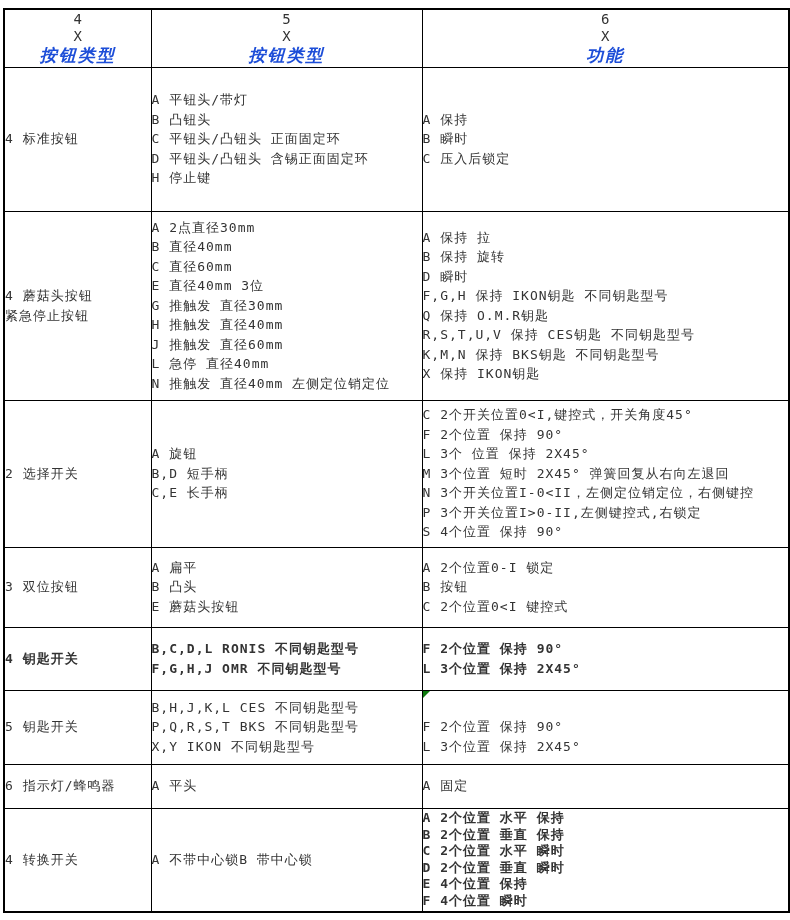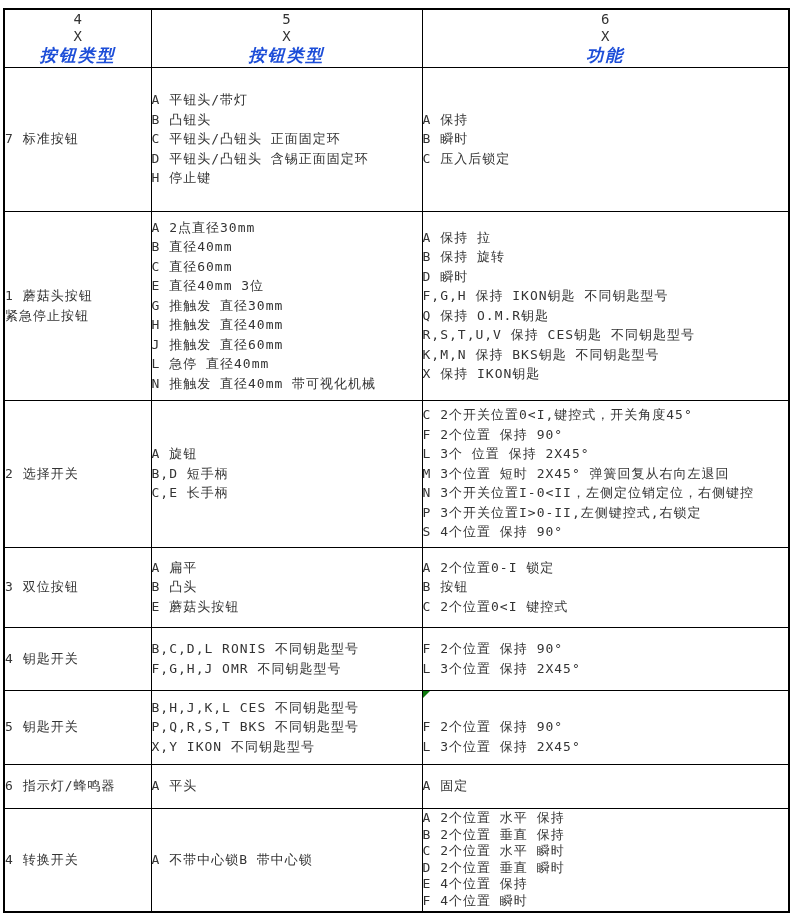--- a/index.html
+++ b/index.html
@@ -47,29 +47,29 @@
     vertical-align: middle;
     text-align: left;
     font-size: 13px;
     line-height: 19.5px;
     letter-spacing: 1px;
     white-space: pre-line;
     padding-left: 5px;
     position: relative;
     margin-top: 20px;
   }
-  td.cell.tight { line-height: 16.5px; }
+  td.cell.tight { line-height: 16.5px; font-weight: bold; }
 
   
   tr.rh  { height: 58px;  }
   tr.r0  { height: 144px; }
   tr.r1  { height: 189px; }
   tr.r2  { height: 147px; }
   tr.r3  { height: 80px;  }
-  tr.r4  { height: 63px;  }
+  tr.r4  { height: 63px; font-weight: bold;  }
   tr.r5  { height: 74px;  }
   tr.r6  { height: 44px; padding-left: 8px;  }
   tr.r7  { height: 104px; }
 
   .corner-flag {
     position: absolute;
     top: 0;
     left: 0;
     width: 0;
     height: 0;
@@ -100,43 +100,43 @@
       <div class="h-label">按钮类型</div>
     </th>
     <th class="hcell">
       <div class="h-num">6</div>
       <div class="h-axis">X</div>
       <div class="h-label">功能</div>
     </th>
   </tr>
 
   <tr class="r0">
-    <td class="cell">7 标准按钮</td>
+    <td class="cell">4 标准按钮</td>
     <td class="cell">A 平钮头/带灯
 B 凸钮头
 C 平钮头/凸钮头 正面固定环
 D 平钮头/凸钮头 含锡正面固定环
 H 停止键</td>
     <td class="cell">A 保持
 B 瞬时
 C 压入后锁定</td>
   </tr>
 
   <tr class="r1">
-    <td class="cell">1 蘑菇头按钮
+    <td class="cell">4 蘑菇头按钮
 紧急停止按钮</td>
     <td class="cell">A 2点直径30mm
 B 直径40mm
 C 直径60mm
 E 直径40mm 3位
 G 推触发 直径30mm
 H 推触发 直径40mm
 J 推触发 直径60mm
 L 急停 直径40mm
-N 推触发 直径40mm 带可视化机械</td>
+N 推触发 直径40mm 左侧定位销定位</td>
     <td class="cell">A 保持 拉
 B 保持 旋转
 D 瞬时
 F,G,H 保持 IKON钥匙 不同钥匙型号
 Q 保持 O.M.R钥匙
 R,S,T,U,V 保持 CES钥匙 不同钥匙型号
 K,M,N 保持 BKS钥匙 不同钥匙型号
 X 保持 IKON钥匙</td>
   </tr>
 

